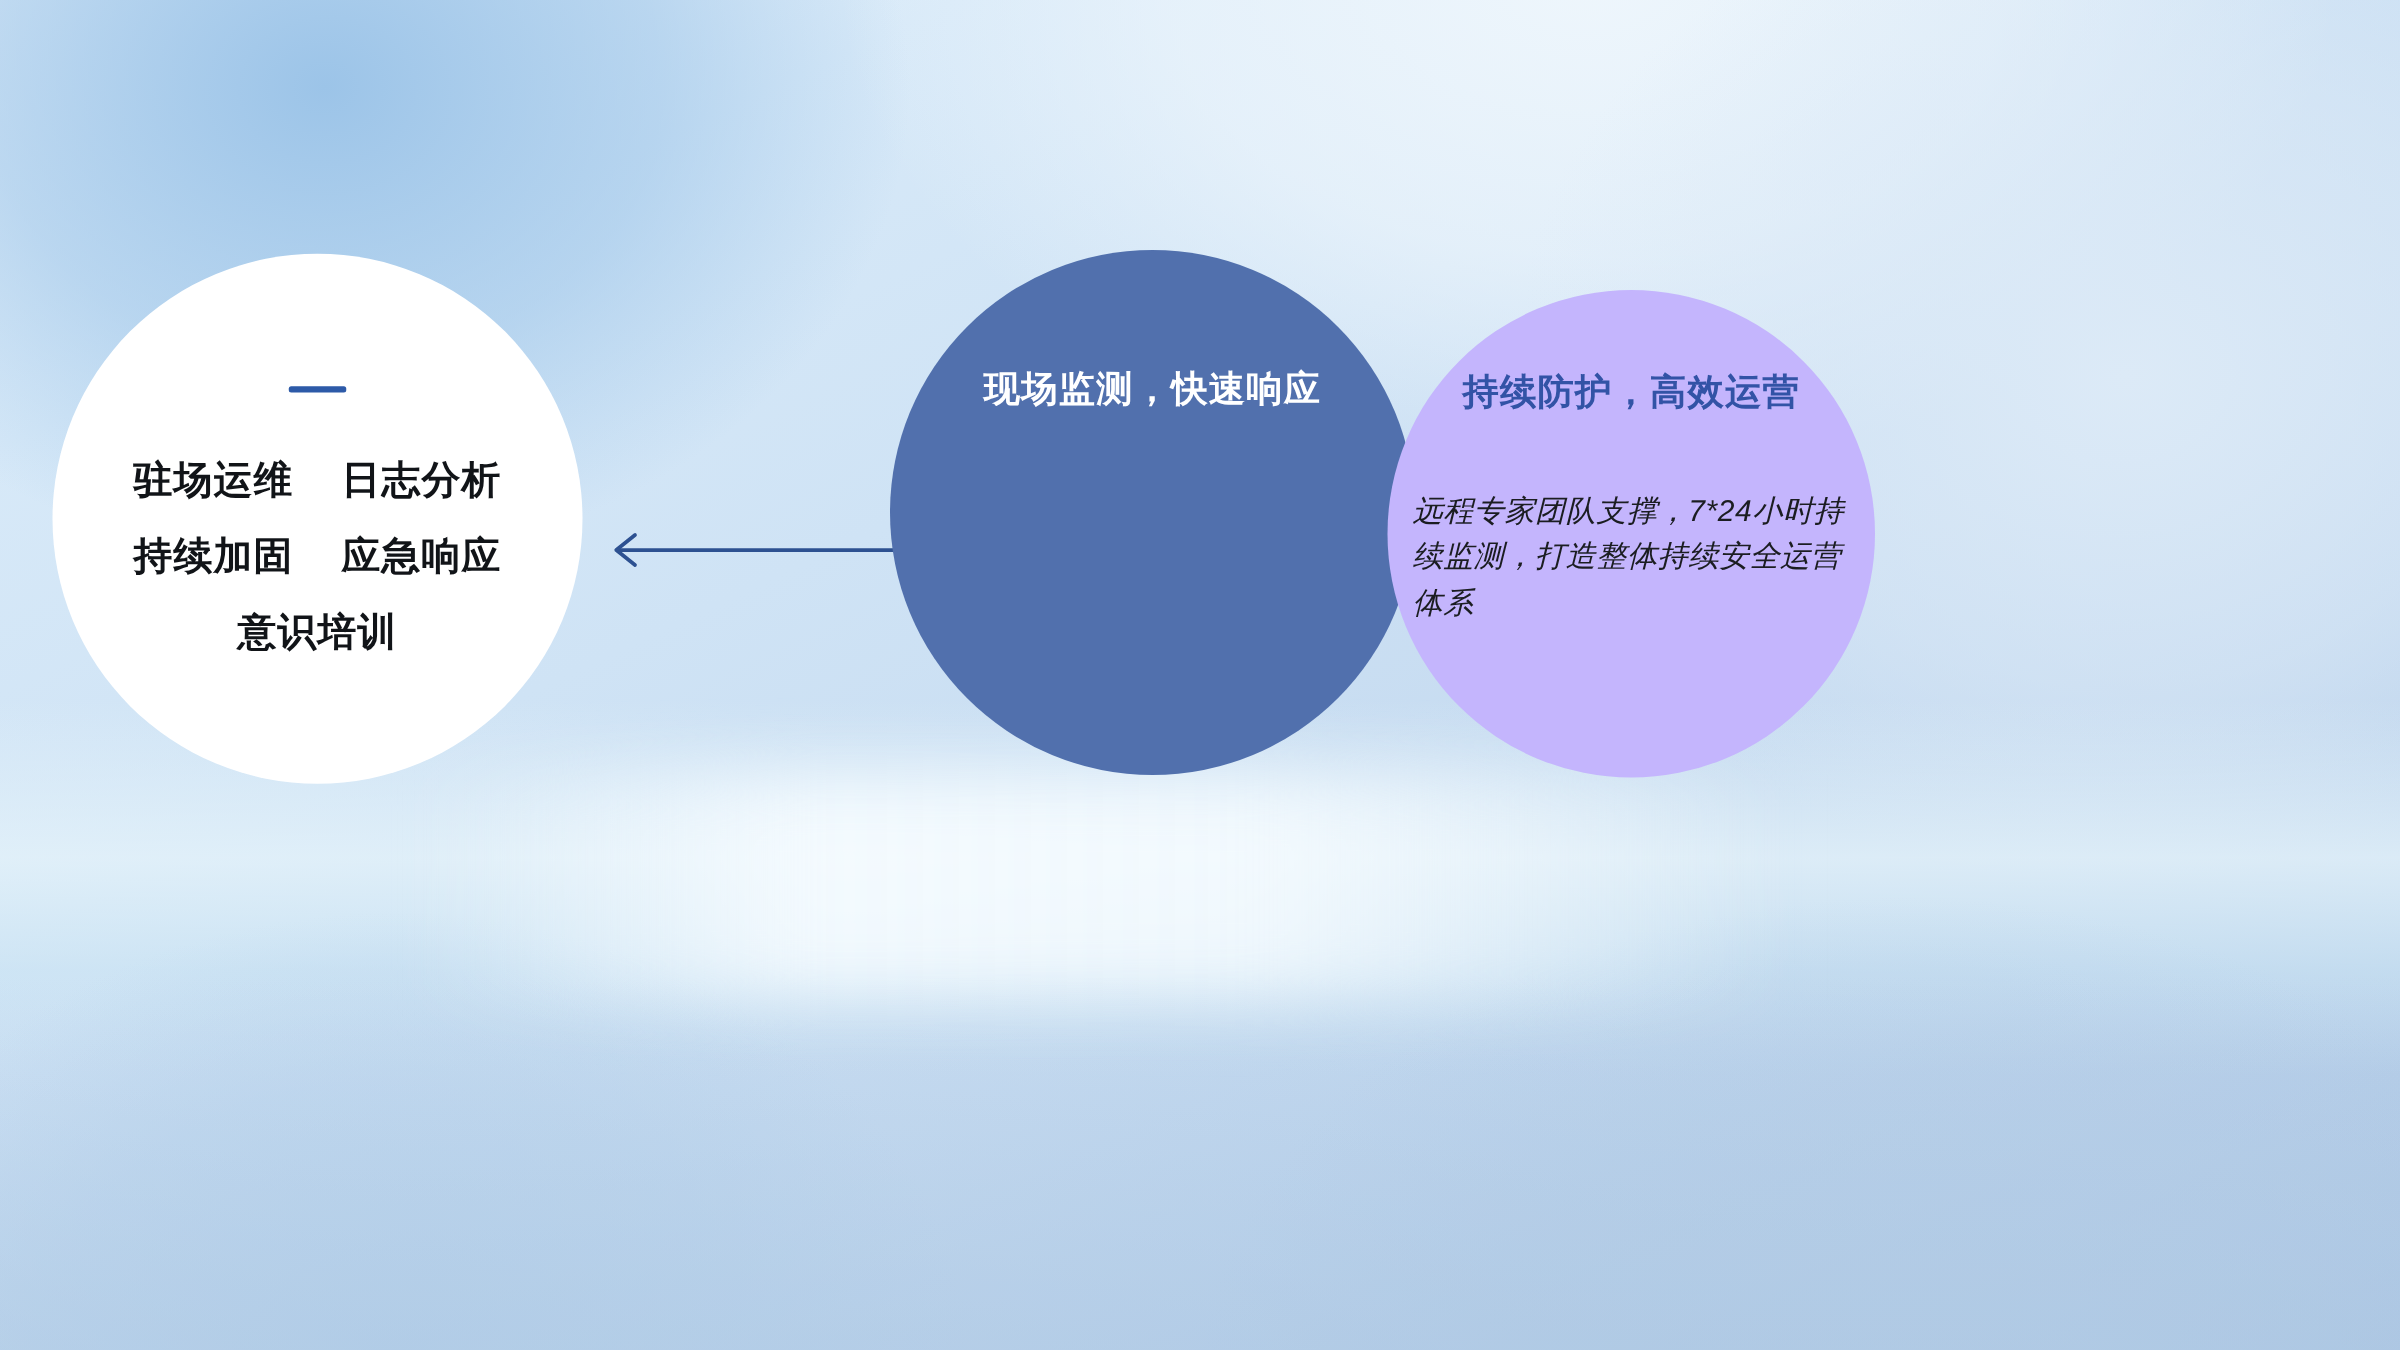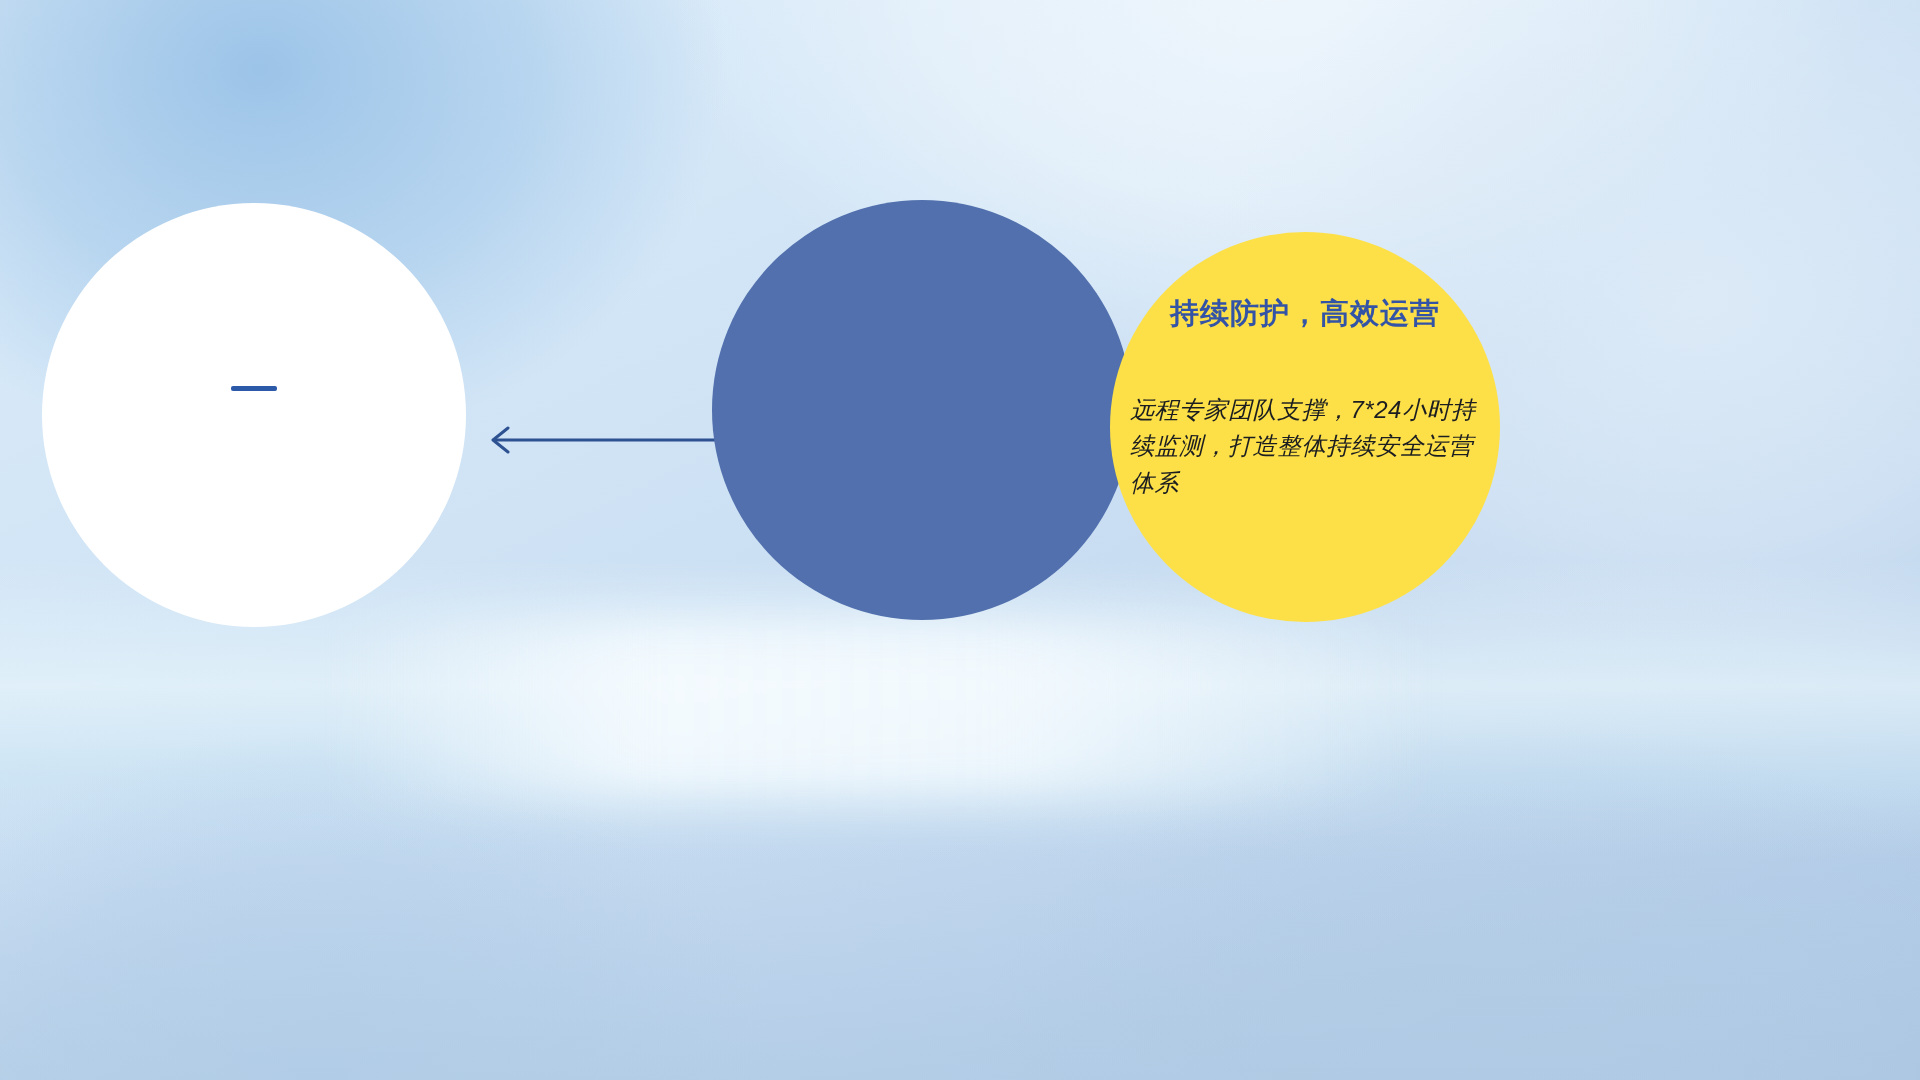--- a/index.html
+++ b/index.html
@@ -85,21 +85,21 @@
     white-space:nowrap; margin-bottom:58px;
   }
   #c-mid .body {
     font-size:25px; color:#ffffff; line-height:1.52; text-align:center;
     width:300px; letter-spacing:.5px;
   }
 
   
   #c-right {
     left:1110px; top:232px; width:390px; height:390px;
-    background:#fde047;
+    background:#c4b5fd;
     display:flex; flex-direction:column; align-items:center;
     padding-top:62px;
     z-index:3;
   }
   #c-right .title {
     font-size:29px; font-weight:bold; color:#3253a6; letter-spacing:1px;
     white-space:nowrap; margin-bottom:58px;
   }
   #c-right .body {
     font-size:24px; color:#1b1d21; line-height:1.52; text-align:left;
@@ -126,23 +126,29 @@
 
 <div id="diagram">
 
   <svg id="arrow" viewBox="0 0 240 44" xmlns="http://www.w3.org/2000/svg">
     <line x1="238" y1="22" x2="14" y2="22" stroke="#2d5191" stroke-width="3"></line>
     <polyline points="28,10 13,22 28,34" fill="none" stroke="#2d5191" stroke-width="3" stroke-linecap="round" stroke-linejoin="round"></polyline>
   </svg>
 
   <div class="circle" id="c-left">
     <div class="dash"></div>
+    <div class="lines">
+      <div class="ln">驻场运维    日志分析</div>
+      <div class="ln">持续加固    应急响应</div>
+      <div class="ln">意识培训</div>
+    </div>
   </div>
 
   <div class="circle" id="c-mid">
+    <div class="title">现场监测，快速响应</div>
   </div>
 
   <div class="circle" id="c-right">
     <div class="title">持续防护，高效运营</div>
     <div class="body">远程专家团队支撑，7*24小时持续监测，打造整体持续安全运营体系</div>
   </div>
 
 </div>
 
 </body></html>

